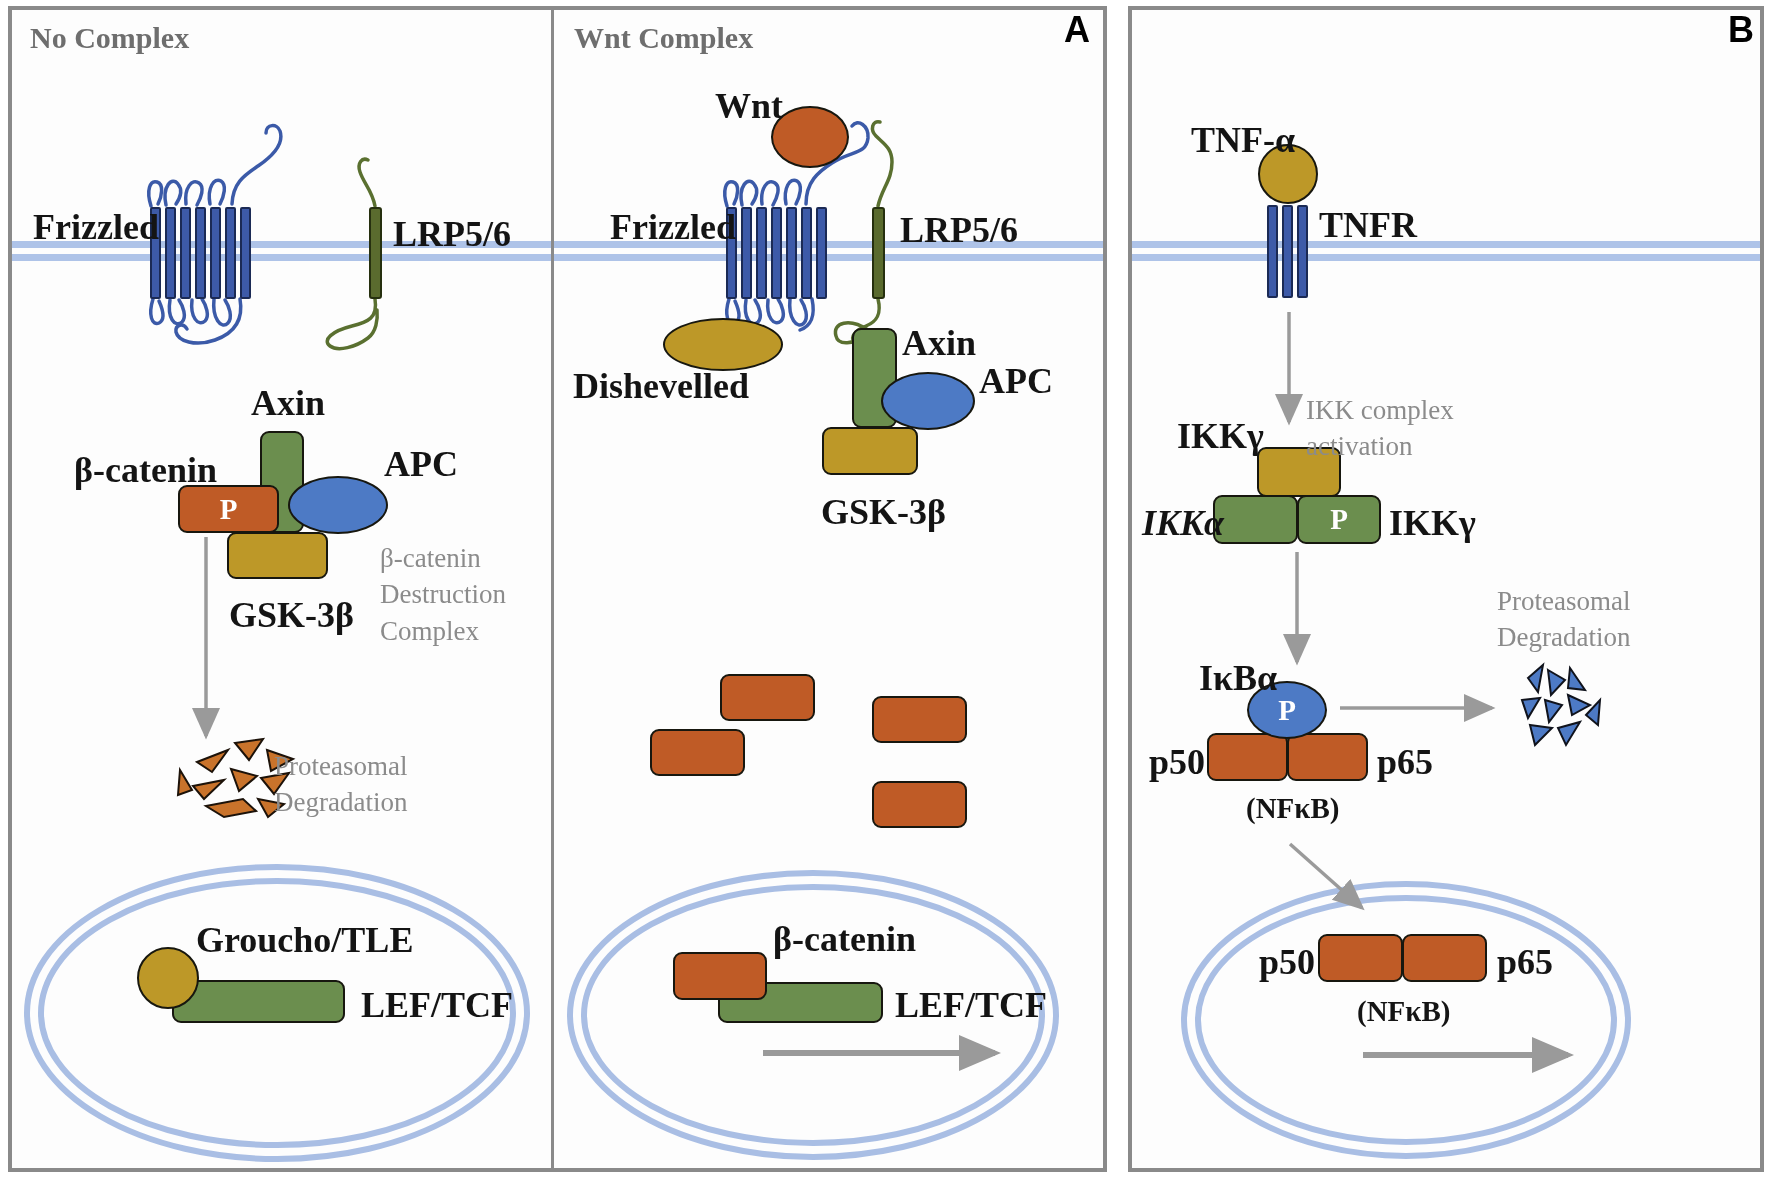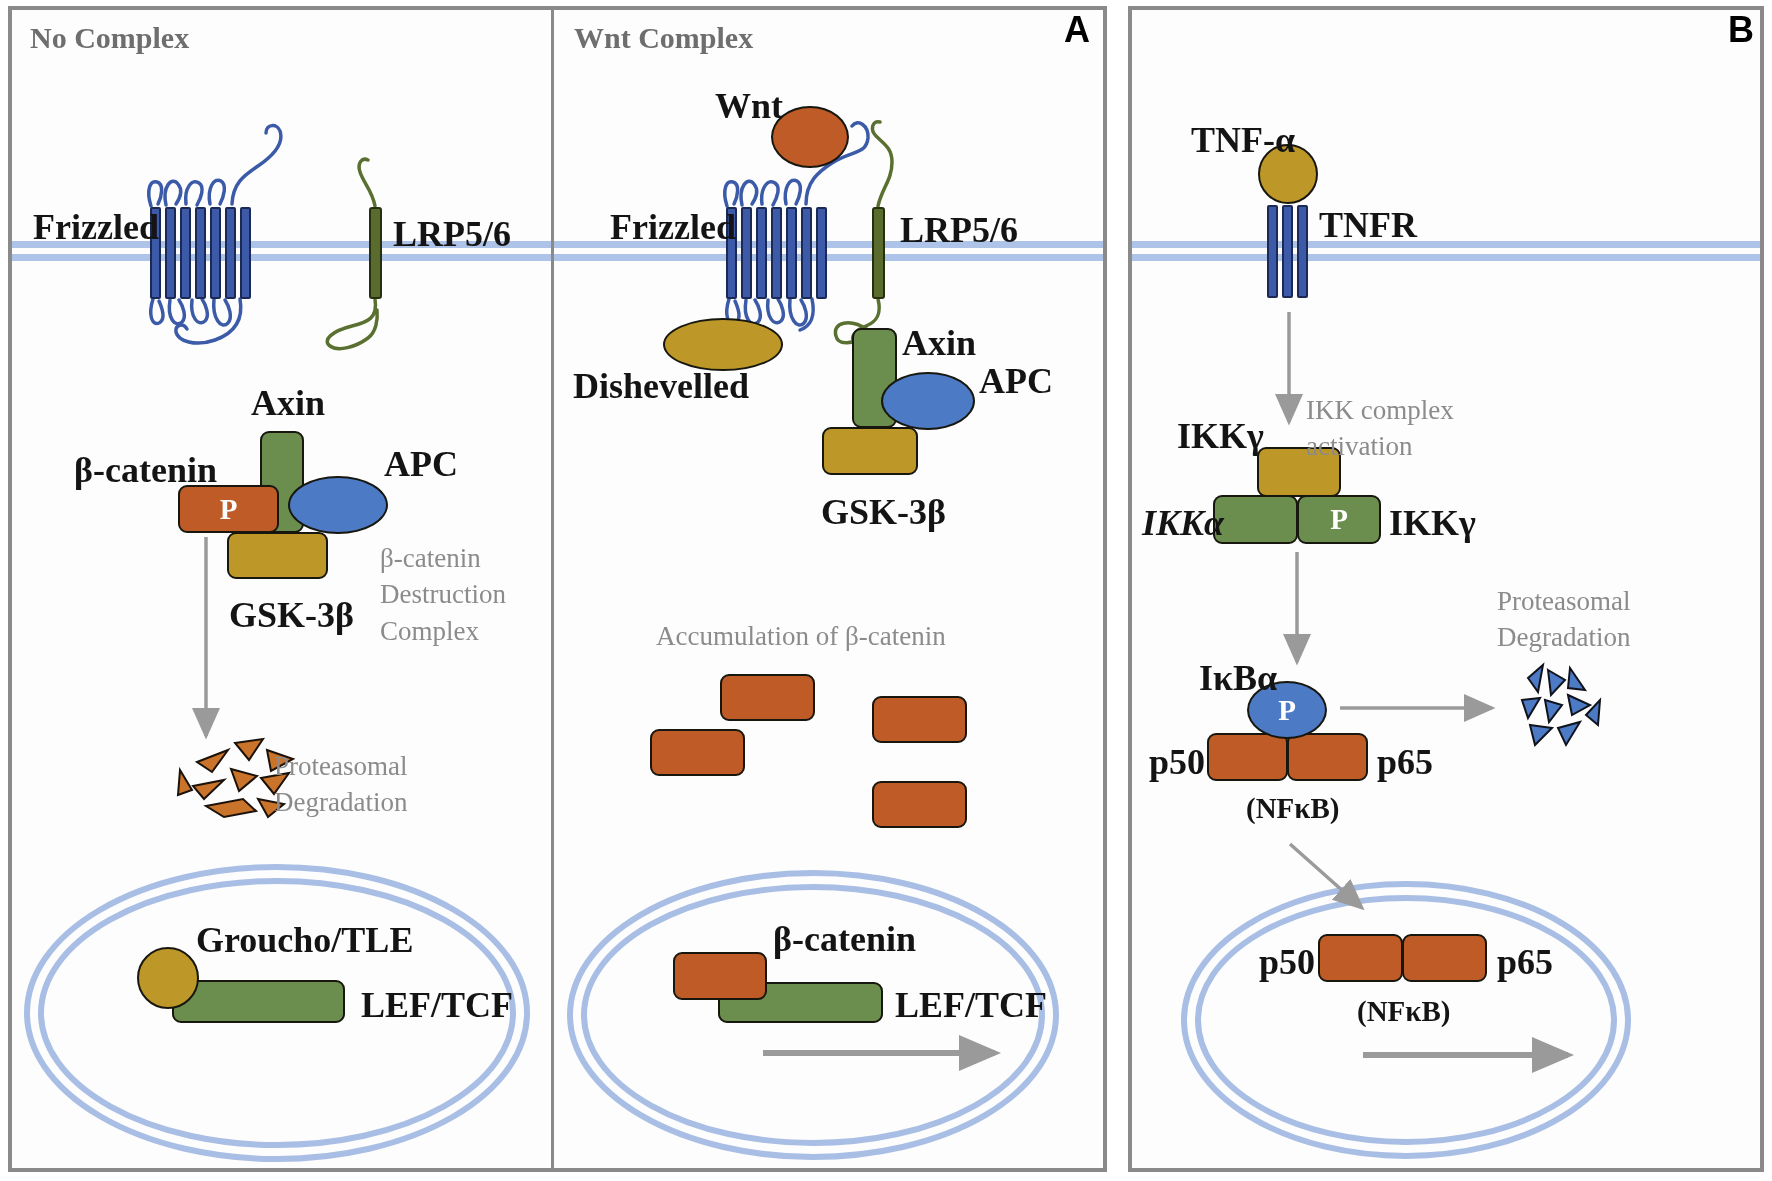--- a/index.html
+++ b/index.html
@@ -195,21 +195,20 @@
   <div class="shape ell c-gold" style="left:663px;top:318px;width:120px;height:53px;z-index:2;"></div>
   <div class="lbl" style="left:573px;top:368px;">Dishevelled</div>
 
   <div class="shape rrect c-green" style="left:852px;top:328px;width:45px;height:100px;z-index:2;"></div>
   <div class="lbl" style="left:902px;top:325px;">Axin</div>
   <div class="shape rrect c-gold" style="left:822px;top:427px;width:96px;height:48px;z-index:3;"></div>
   <div class="shape ell c-blue" style="left:881px;top:372px;width:94px;height:58px;z-index:4;"></div>
   <div class="lbl" style="left:979px;top:363px;">APC</div>
   <div class="lbl" style="left:821px;top:494px;">GSK-3β</div>
 
-  <div class="note" style="left:656px;top:618px;">Accumulation of β-catenin</div>
   <div class="shape rrect c-orange" style="left:720px;top:674px;width:95px;height:47px;z-index:2;"></div>
   <div class="shape rrect c-orange" style="left:650px;top:729px;width:95px;height:47px;z-index:2;"></div>
   <div class="shape rrect c-orange" style="left:872px;top:696px;width:95px;height:47px;z-index:2;"></div>
   <div class="shape rrect c-orange" style="left:872px;top:781px;width:95px;height:47px;z-index:2;"></div>
 
   <div class="shape rrect c-green" style="left:718px;top:982px;width:165px;height:41px;z-index:2;"></div>
   <div class="shape rrect c-orange" style="left:673px;top:952px;width:94px;height:48px;z-index:3;"></div>
   <div class="lbl" style="left:773px;top:921px;">β-catenin</div>
   <div class="lbl" style="left:895px;top:987px;">LEF/TCF</div>
 

